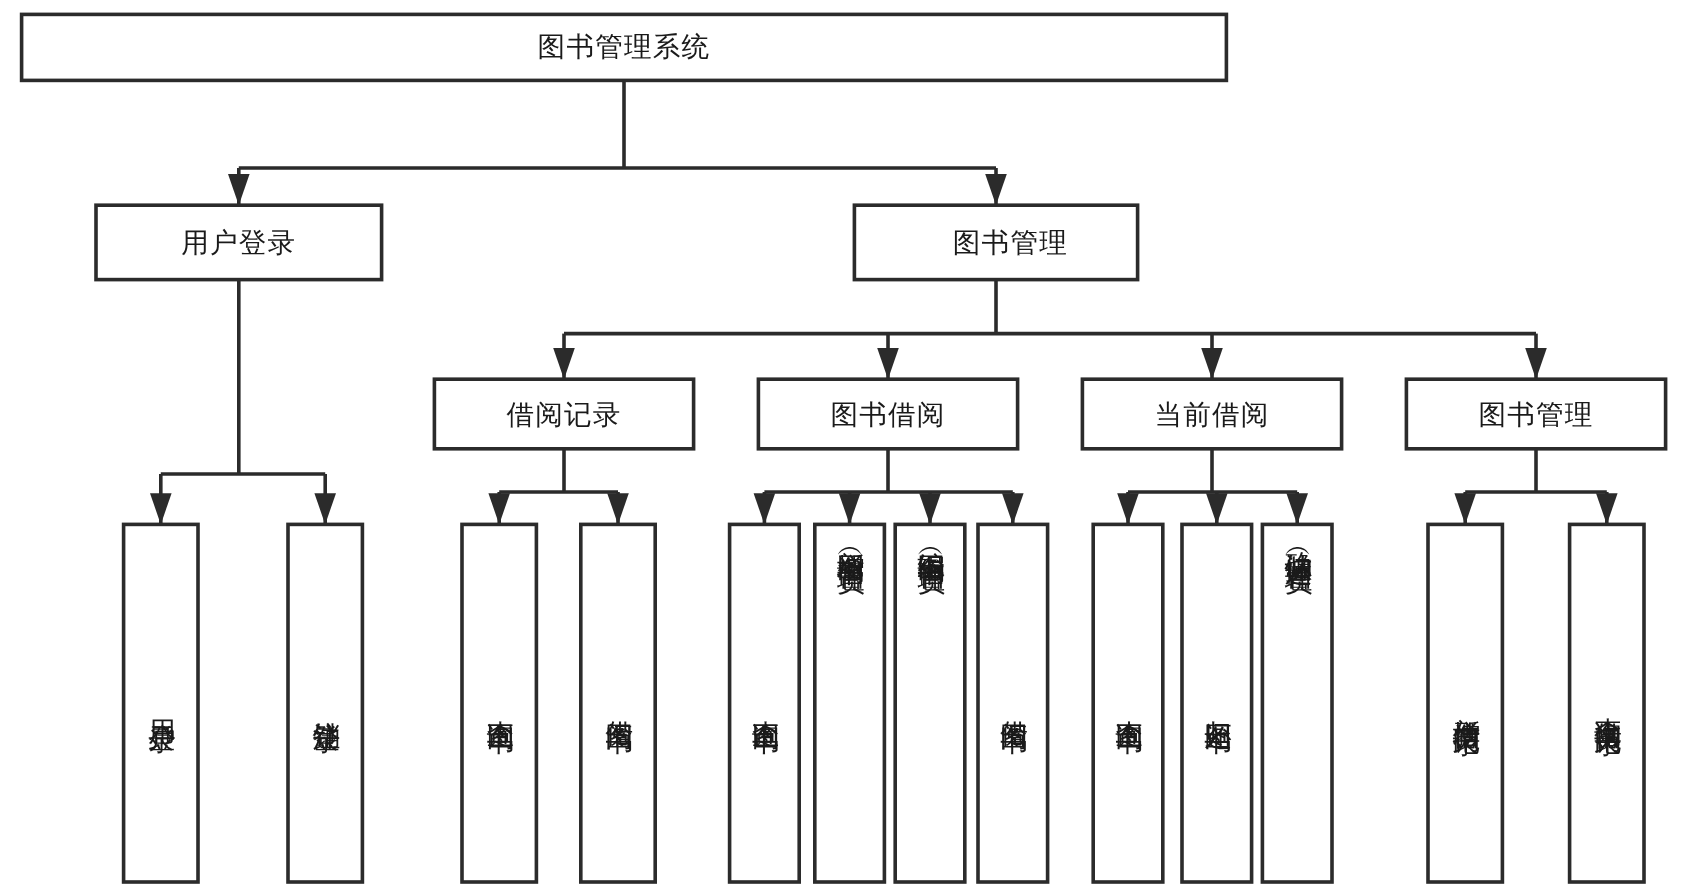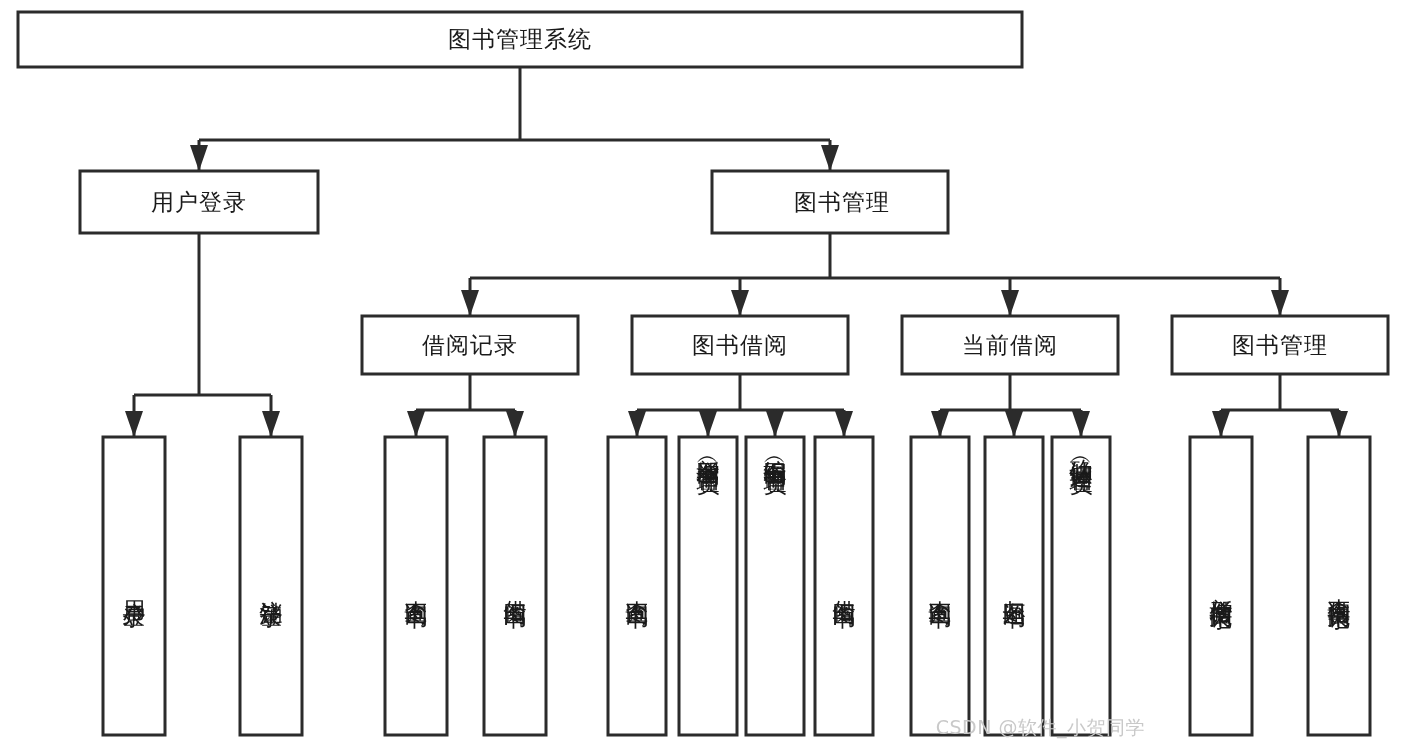--- a/index.html
+++ b/index.html
@@ -223,14 +223,13 @@
         <div class="vtext" style="padding-top: 4px;">确认归还（管理员）</div>
       </div>
       <div class="vtext-wrap" style="left: 1190px; top: 437px; width: 62px; height: 298px; align-items: center;">
         <div class="vtext">新增借阅记录</div>
       </div>
       <div class="vtext-wrap" style="left: 1308px; top: 437px; width: 62px; height: 298px; align-items: center;">
         <div class="vtext">查询借阅记录</div>
       </div>
     </div>
 
-  <div id="watermark">CSDN @软件_小贺同学</div>
 </div>
 
 </body></html>

